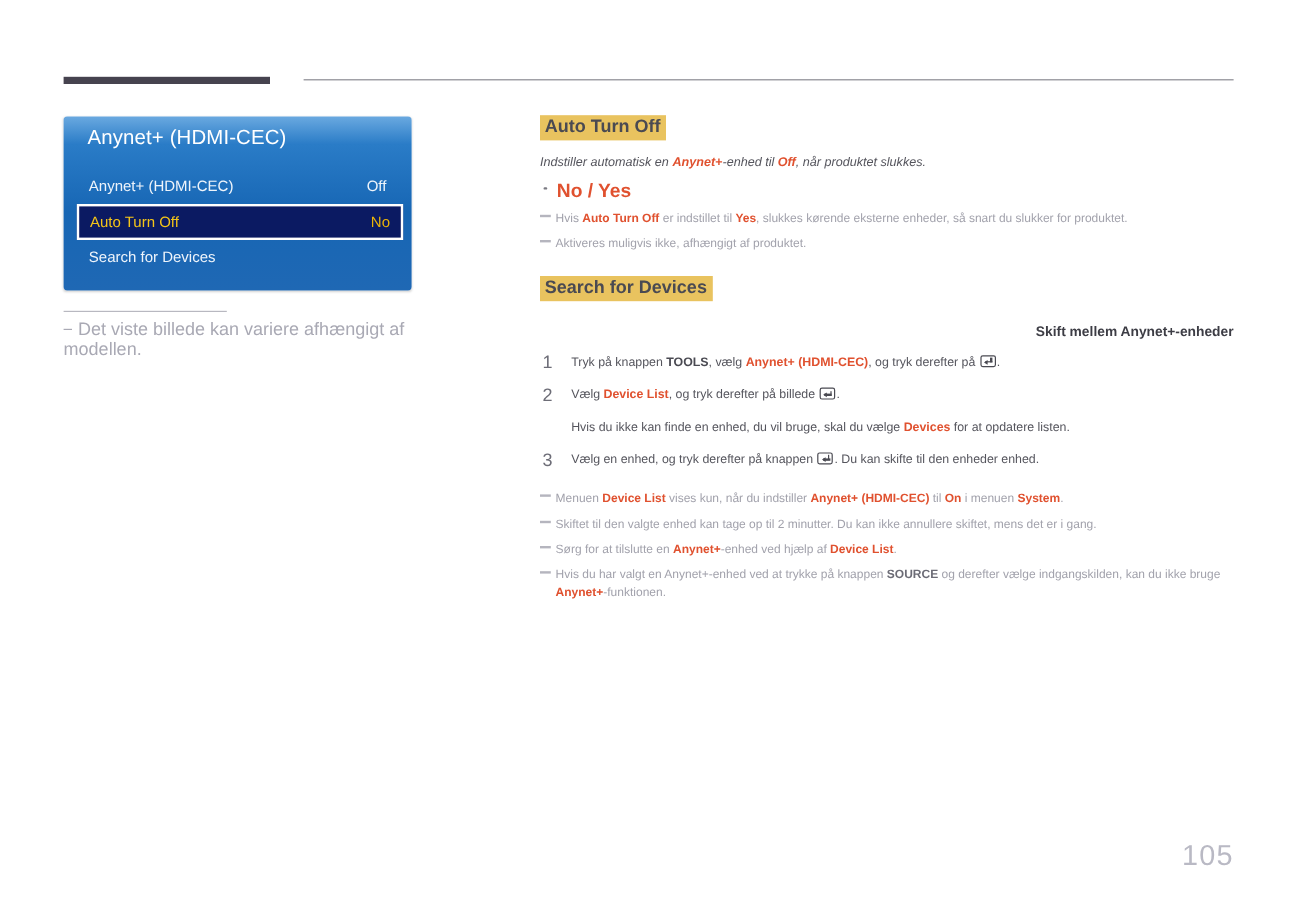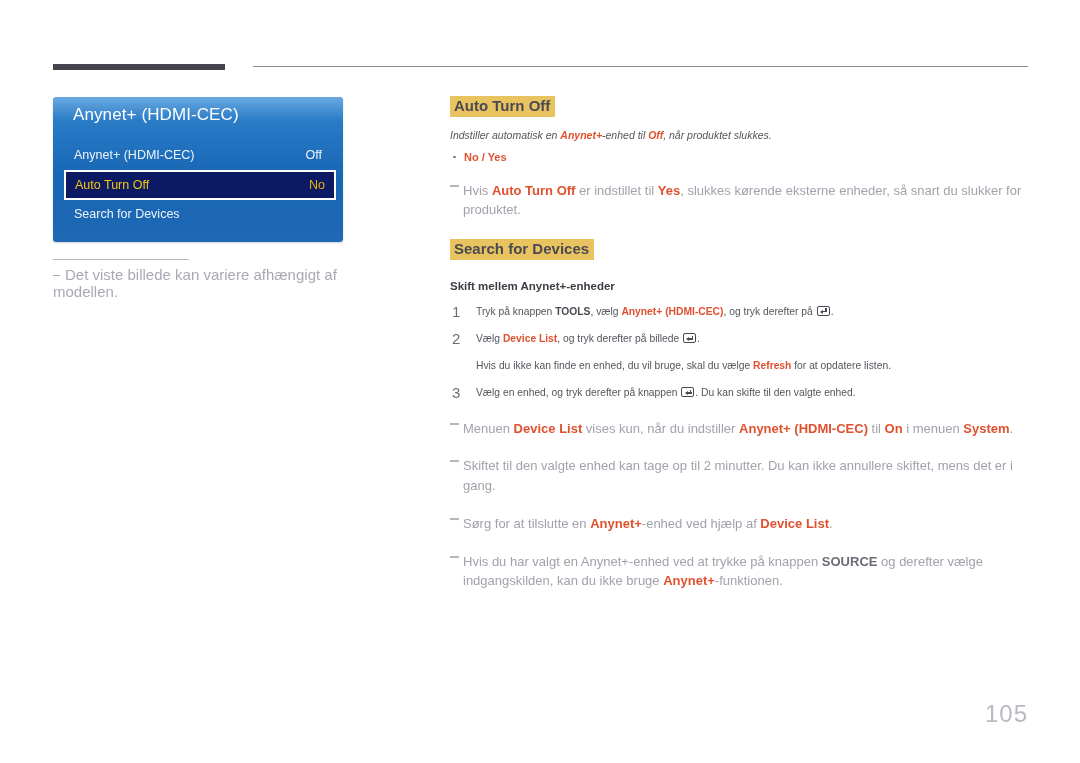--- a/index.html
+++ b/index.html
@@ -73,40 +73,40 @@
   }
   h2.head{
     margin:0;font-size:15px;font-weight:bold;color:#4a4a52;
     background:#e9c35f;display:inline-block;padding:2px 5px 3px 4px;
     line-height:1.05;
   }
   p.body{
     margin:0;font-size:10.5px;color:#55555d;line-height:1.5;font-style:italic;
   }
   .bullet{
-    margin:7px 0 0 0;font-size:11px;color:#55555d;padding-left:14px;position:relative;
+    margin:7px 0 0 0;font-size:16px;color:#55555d;padding-left:14px;position:relative;
   }
   .bullet .dot{
     position:absolute;left:3px;top:5px;width:2.5px;height:2.5px;border-radius:50%;
     background:#7a7a82;
   }
   .note{
-    position:relative;padding-left:13px;margin-top:18px;
-    font-size:13px;color:#a2a2ac;line-height:1.52;
+    position:relative;padding-left:13px;margin-top:6px;
+    font-size:10px;color:#a2a2ac;line-height:1.52;
   }
   .note .dash{
     position:absolute;left:0;top:4px;width:9px;height:2px;background:#b5b5be;
   }
   b.or{color:#e0512f;font-weight:bold;}
   b.dk{color:#4a4a52;font-weight:bold;margin-top:32px;}
   b.ornote{color:#e0512f;font-weight:bold;}
   b.dknote{color:#6c6c76;font-weight:bold;}
 
   h3.sub{
-    margin:20px 0 0 0;font-size:11.5px;font-weight:bold;color:#3d3d45;
+    margin:20px 0 0 0;font-size:11.5px;font-weight:bold;color:#3d3d45;text-align:right;
   }
   .step{
     position:relative;padding-left:26px;margin-top:12px;
     font-size:10.3px;color:#55555d;line-height:1.5;
   }
   .step .num{
     position:absolute;left:2px;top:-3px;font-size:15px;color:#6d6d77;
   }
   .substep{
     padding-left:26px;margin-top:11px;font-size:10.3px;color:#55555d;line-height:1.5;
@@ -176,44 +176,47 @@
 
   <div class="bullet">
     <span class="dot"></span>
     <b class="or">No / Yes</b>
   </div>
 
   <div class="note">
     <span class="dash"></span><span>Hvis </span><b class="ornote">Auto Turn Off</b><span> er indstillet til </span><b class="ornote">Yes</b><span>, slukkes kørende eksterne enheder, så snart du slukker for produktet.</span>
   </div>
 
+  <div class="note">
+    <span class="dash"></span><span>Aktiveres muligvis ikke, afhængigt af produktet.</span>
+  </div>
 
   <div style="height:19px;"></div>
 
   <h2 class="head">Search for Devices</h2>
 
   <h3 class="sub">Skift mellem Anynet+-enheder</h3>
 
   
   <div class="step">
     <span class="num">1</span><span>Tryk på knappen </span><b class="dk">TOOLS</b><span>, vælg </span><b class="or">Anynet+ (HDMI-CEC)</b><span>, og tryk derefter på </span><span class="ent"><i></i></span><span>.</span>
   </div>
 
   
   <div class="step">
     <span class="num">2</span><span>Vælg </span><b class="or">Device List</b><span>, og tryk derefter på billede </span><span class="ent"><i></i></span><span>.</span>
   </div>
 
   <div class="substep">
-    <span>Hvis du ikke kan finde en enhed, du vil bruge, skal du vælge </span><b class="or">Refresh</b><span> for at opdatere listen.</span>
+    <span>Hvis du ikke kan finde en enhed, du vil bruge, skal du vælge </span><b class="or">Devices</b><span> for at opdatere listen.</span>
   </div>
 
   
   <div class="step">
-    <span class="num">3</span><span>Vælg en enhed, og tryk derefter på knappen </span><span class="ent"><i></i></span><span>. Du kan skifte til den valgte enhed.</span>
+    <span class="num">3</span><span>Vælg en enhed, og tryk derefter på knappen </span><span class="ent"><i></i></span><span>. Du kan skifte til den enheder enhed.</span>
   </div>
 
   <div class="notes-block">
 
     <div class="note">
       <span class="dash"></span><span>Menuen </span><b class="ornote">Device List</b><span> vises kun, når du indstiller </span><b class="ornote">Anynet+ (HDMI-CEC)</b><span> til </span><b class="ornote">On</b><span> i menuen </span><b class="ornote">System</b><span>.</span>
     </div>
 
     <div class="note">
       <span class="dash"></span><span>Skiftet til den valgte enhed kan tage op til 2 minutter. Du kan ikke annullere skiftet, mens det er i gang.</span>

